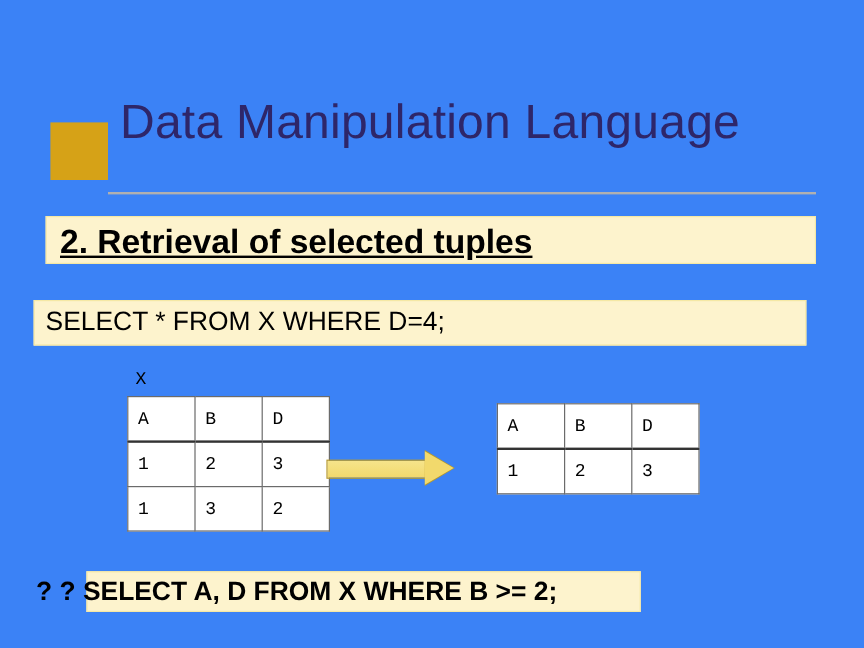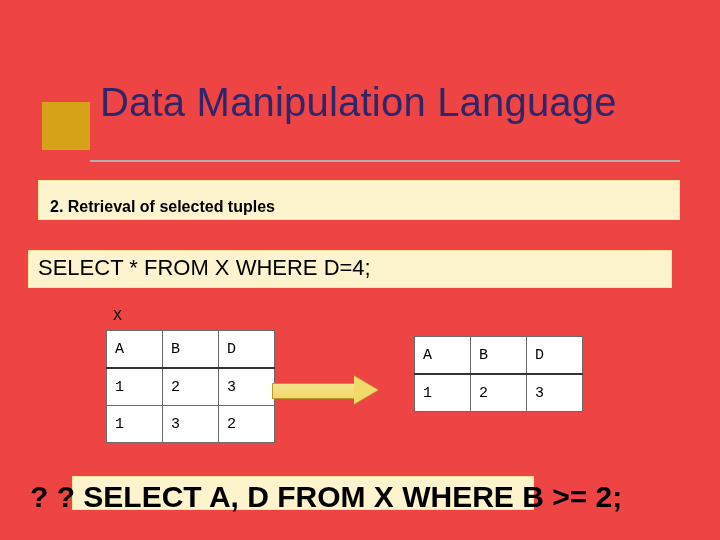--- a/index.html
+++ b/index.html
@@ -8,21 +8,21 @@
     width: 720px;
     height: 540px;
     background: #fff;
     font-family: Verdana, Geneva, sans-serif;
     overflow: hidden;
   }
   .slide {
     position: relative;
     width: 720px;
     height: 540px;
-    background: #ef4444;
+    background: #3b82f6;
   }
   .accent-square {
     position: absolute;
     width: 48px;
     height: 48px;
     background: #d6a217;
     left: 42px;
     top: 102px;
   }
   .title {
@@ -47,24 +47,25 @@
     left: 38px;
     top: 180px;
     width: 640px;
     height: 38px;
     background: #fdf3cd;
     border: 1px solid #f5e8a5;
   }
   .sub-text {
     position: absolute;
     left: 50px;
-    top: 198px;
-    font-size: 16px;
+    top: 186px;
+    font-size: 28px;
     font-weight: bold;
     color: #000;
+    text-decoration: underline;
   }
   .sql-band {
     position: absolute;
     left: 28px;
     top: 250px;
     width: 642px;
     height: 36px;
     background: #fdf3cd;
     border: 1px solid #f5e8a5;
   }
@@ -144,21 +145,21 @@
     top: 476px;
     width: 460px;
     height: 32px;
     background: #fdf3cd;
     border: 1px solid #f5e8a5;
   }
   .footer-text {
     position: absolute;
     left: 30px;
     top: 480px;
-    font-size: 30px;
+    font-size: 22px;
     font-weight: bold;
     color: #000;
     font-family: Verdana, Geneva, sans-serif;
   }
 </style>
 </head>
 <body>
 
 <div class="slide">
 

